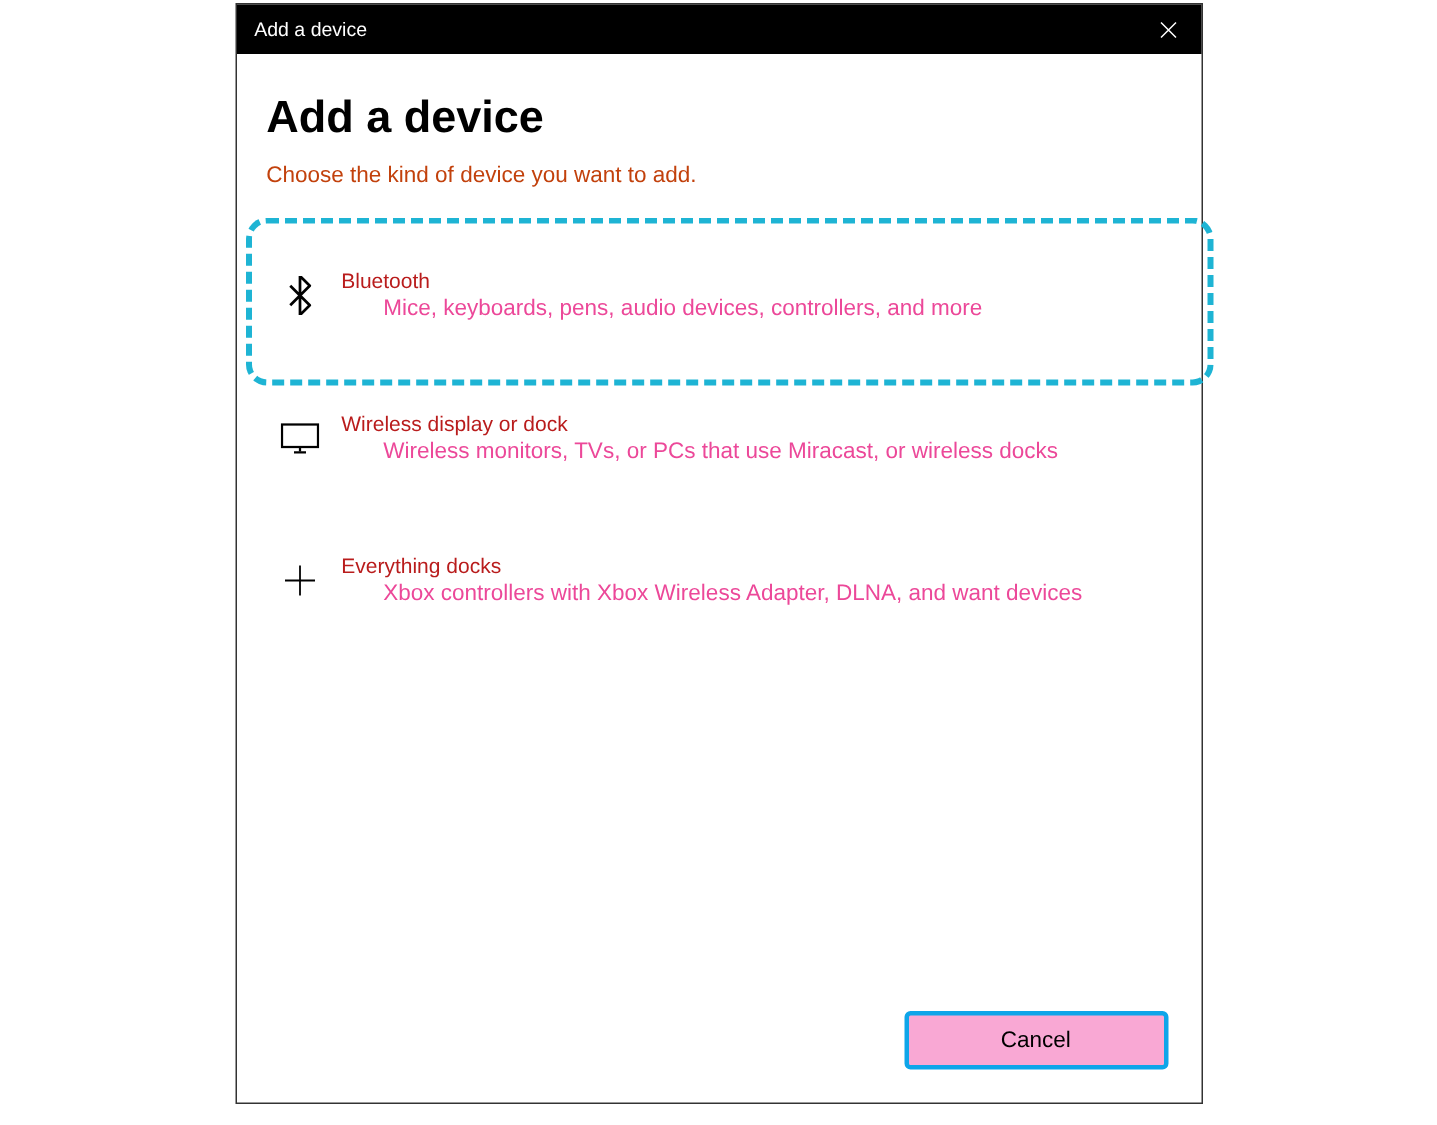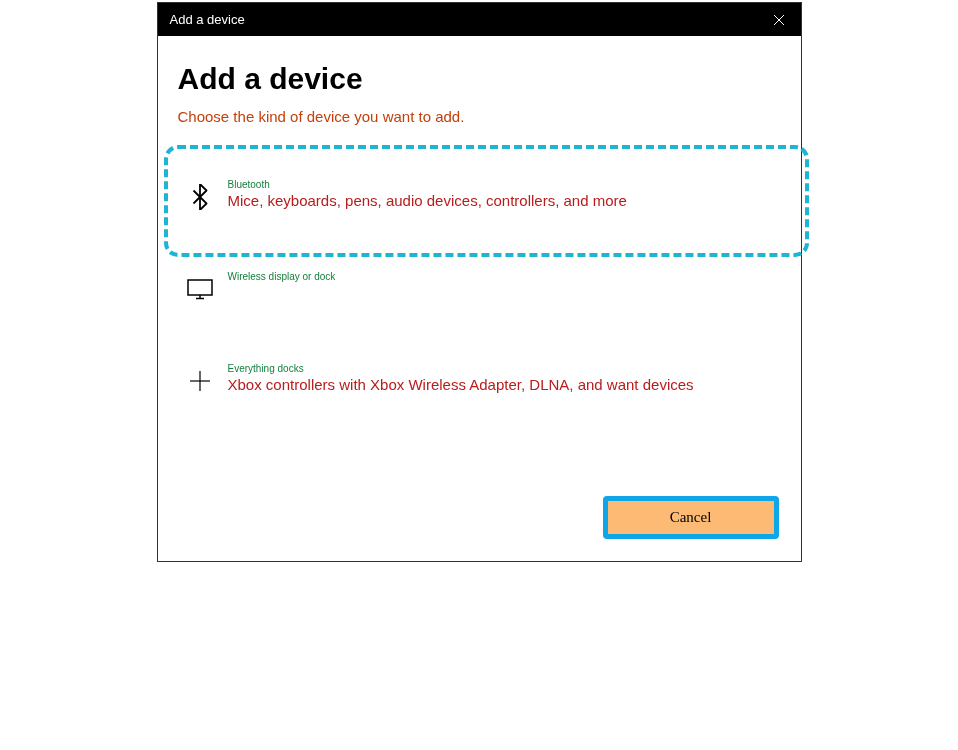--- a/index.html
+++ b/index.html
@@ -11,21 +11,21 @@
       font-family: "Segoe UI", -apple-system, sans-serif;
       background: #fff;
       width: 958px;
       height: 750px;
       display: flex;
       align-items: flex-start;
       justify-content: center;
     }
     .dialog {
       width: 645px;
-      height: 560px;
+      height: 734px;
       margin-top: 2px;
       border: 1px solid #333;
       background: #fff;
       display: flex;
       flex-direction: column;
       position: relative;
     }
     .titlebar {
       background: #000;
       color: #fff;
@@ -78,53 +78,54 @@
       margin-top: 4px;
       display: flex;
       align-items: center;
       justify-content: center;
       flex-shrink: 0;
     }
     .option-text {
       flex: 1;
     }
     .option-title {
-      font-size: 10px;
-      color: #15803d;
+      font-size: 14px;
+      color: #b91c1c;
       margin-bottom: 2px;
     }
     .option-desc {
       font-size: 15px;
-      color: #b91c1c;
+      color: #ec4899;
+      margin-left: 28px;
     }
     .highlight-box {
       position: absolute;
       border: 4px dashed #1eb4d4;
       border-radius: 14px;
       pointer-events: none;
       left: -14px;
       right: -28px;
       top: -4px;
       height: 112px;
     }
     .footer {
       position: absolute;
       bottom: 22px;
       right: 22px;
     }
     .cancel-btn {
-      background: #fdba74;
-      border: 5px solid #0ea5e9;
+      background: #f9a8d4;
+      border: 3px solid #0ea5e9;
       border-radius: 4px;
       padding: 8px 0;
       width: 176px;
       font-size: 15px;
       color: #000;
       cursor: pointer;
-      font-family: Liberation Serif, serif;
+      font-family: Liberation Sans, sans-serif;
     }
   </style>
 </head>
 <body>
 
 <div class="dialog">
   <div class="titlebar">
     <span>Add a device</span>
     <span class="close-x">
       <svg width="12" height="12" viewBox="0 0 12 12">
@@ -156,20 +157,21 @@
       <div class="option">
         <span class="option-icon">
           <svg width="26" height="22" viewBox="0 0 26 22">
             <rect x="1" y="2" width="24" height="15" stroke="#000" stroke-width="1.5" fill="none"></rect>
             <line x1="9" y1="20.5" x2="17" y2="20.5" stroke="#000" stroke-width="1.5"></line>
             <line x1="13" y1="17" x2="13" y2="20" stroke="#000" stroke-width="1.5"></line>
           </svg>
         </span>
         <div class="option-text">
           <div class="option-title">Wireless display or dock</div>
+          <div class="option-desc">Wireless monitors, TVs, or PCs that use Miracast, or wireless docks</div>
         </div>
       </div>
 
       <div class="option">
         <span class="option-icon">
           <svg width="24" height="24" viewBox="0 0 24 24">
             <line x1="12" y1="2" x2="12" y2="22" stroke="#000" stroke-width="1.2"></line>
             <line x1="2" y1="12" x2="22" y2="12" stroke="#000" stroke-width="1.2"></line>
           </svg>
         </span>

